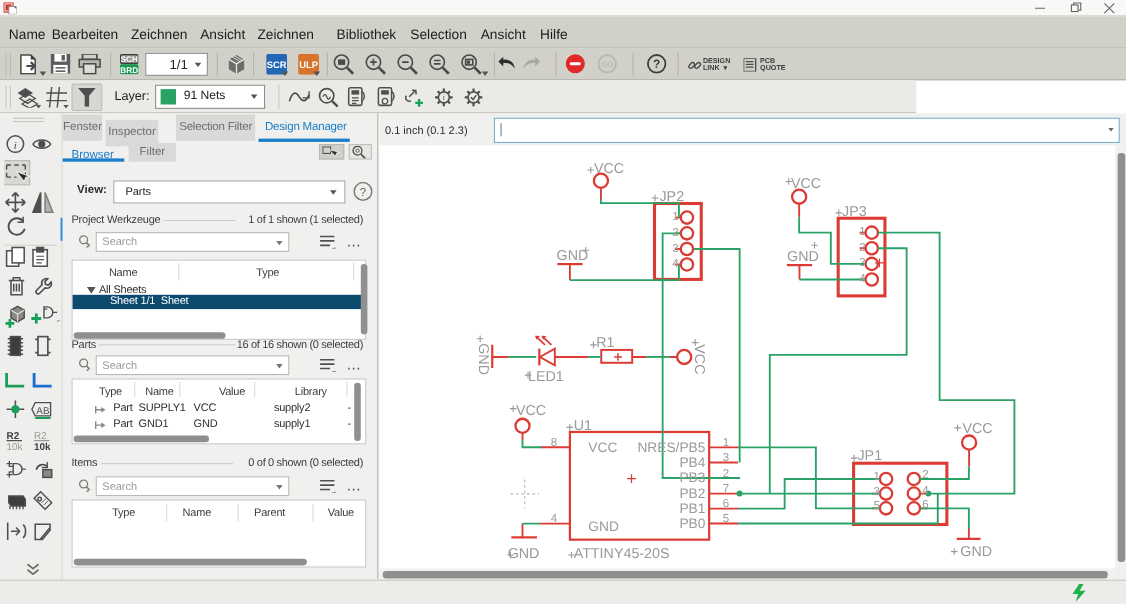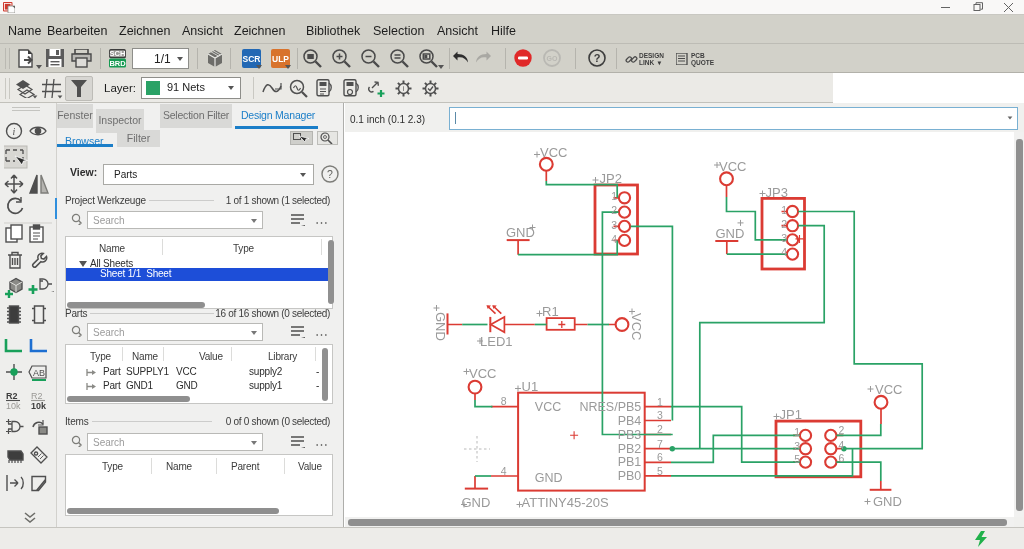--- a/index.html
+++ b/index.html
@@ -443,21 +443,21 @@
   <div class="abs" style="left:258px;top:112px;color:#4f4f4f;font-size:13px;letter-spacing:1px">⋯</div>
   <div class="tbl" style="left:8px;top:133px;width:268px;height:73px">
     <div class="thead" style="left:33px;top:6px">Name</div>
     <div class="thead" style="left:167px;top:6px">Type</div>
     <div class="abs" style="left:96px;top:2px;width:1px;height:16px;background:#dcdcda"></div>
     <div class="abs" style="left:255px;top:2px;width:1px;height:16px;background:#dcdcda"></div>
     <svg class="abs" style="left:13px;top:24px" width="8" height="6" viewBox="0 0 8 6">
         <path d="M0 0 h8 l-4 6 z" fill="#555"></path>
       </svg>
     <span class="abs" style="left:24px;top:21px;font-size:10px;letter-spacing:-0.2px;color:#2d2d2d">All Sheets</span>
-    <div class="abs" style="left:0;top:31px;width:266px;height:13px;background:#1d4ed8">
+    <div class="abs" style="left:0;top:31px;width:266px;height:13px;background:#0c4a6e">
       <span style="position:absolute;left:34px;top:0px;font-size:10px;letter-spacing:-0.2px;color:#fff">Sheet 1/1&nbsp;&nbsp;Sheet</span>
     </div>
     <div class="vscroll" style="left:262px;top:3px;height:64px"></div>
     <div class="hscroll" style="left:1px;top:65px;width:138px"></div>
   </div>
 
   <span class="seclabel" style="left:8px;top:205px">Parts</span>
   <div class="abs" style="left:33px;top:210px;width:124px;height:1px;background:#cccccb"></div>
   <div class="seccount" style="left:100px;top:205px;width:173px">16 of 16 shown (0 selected)</div>
   <svg class="abs" style="left:14px;top:222px" width="12" height="13" viewBox="0 0 12 13" fill="none" stroke="#7d7d79">

